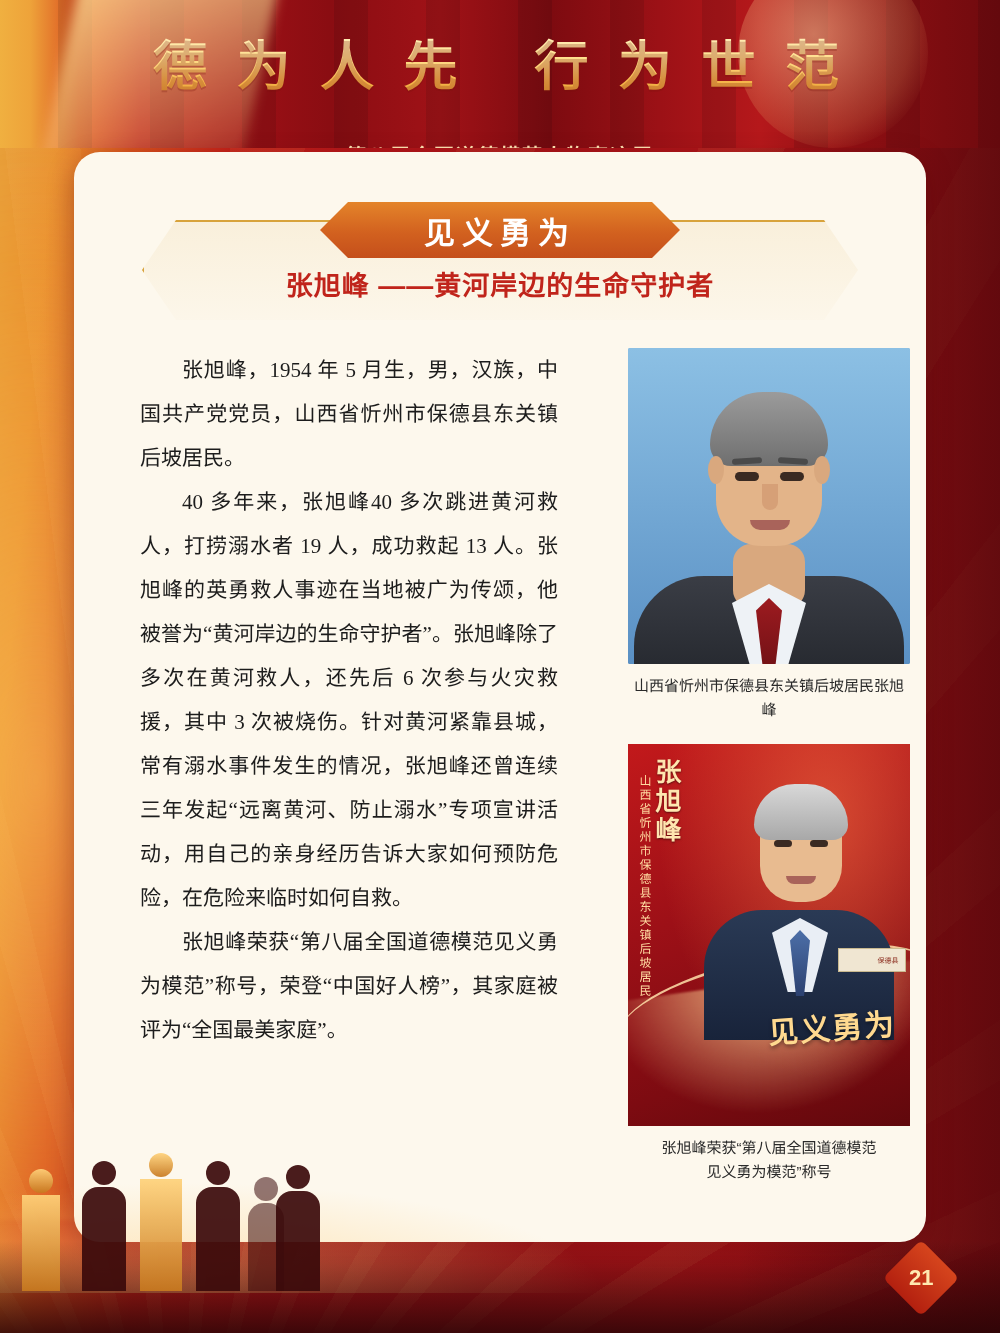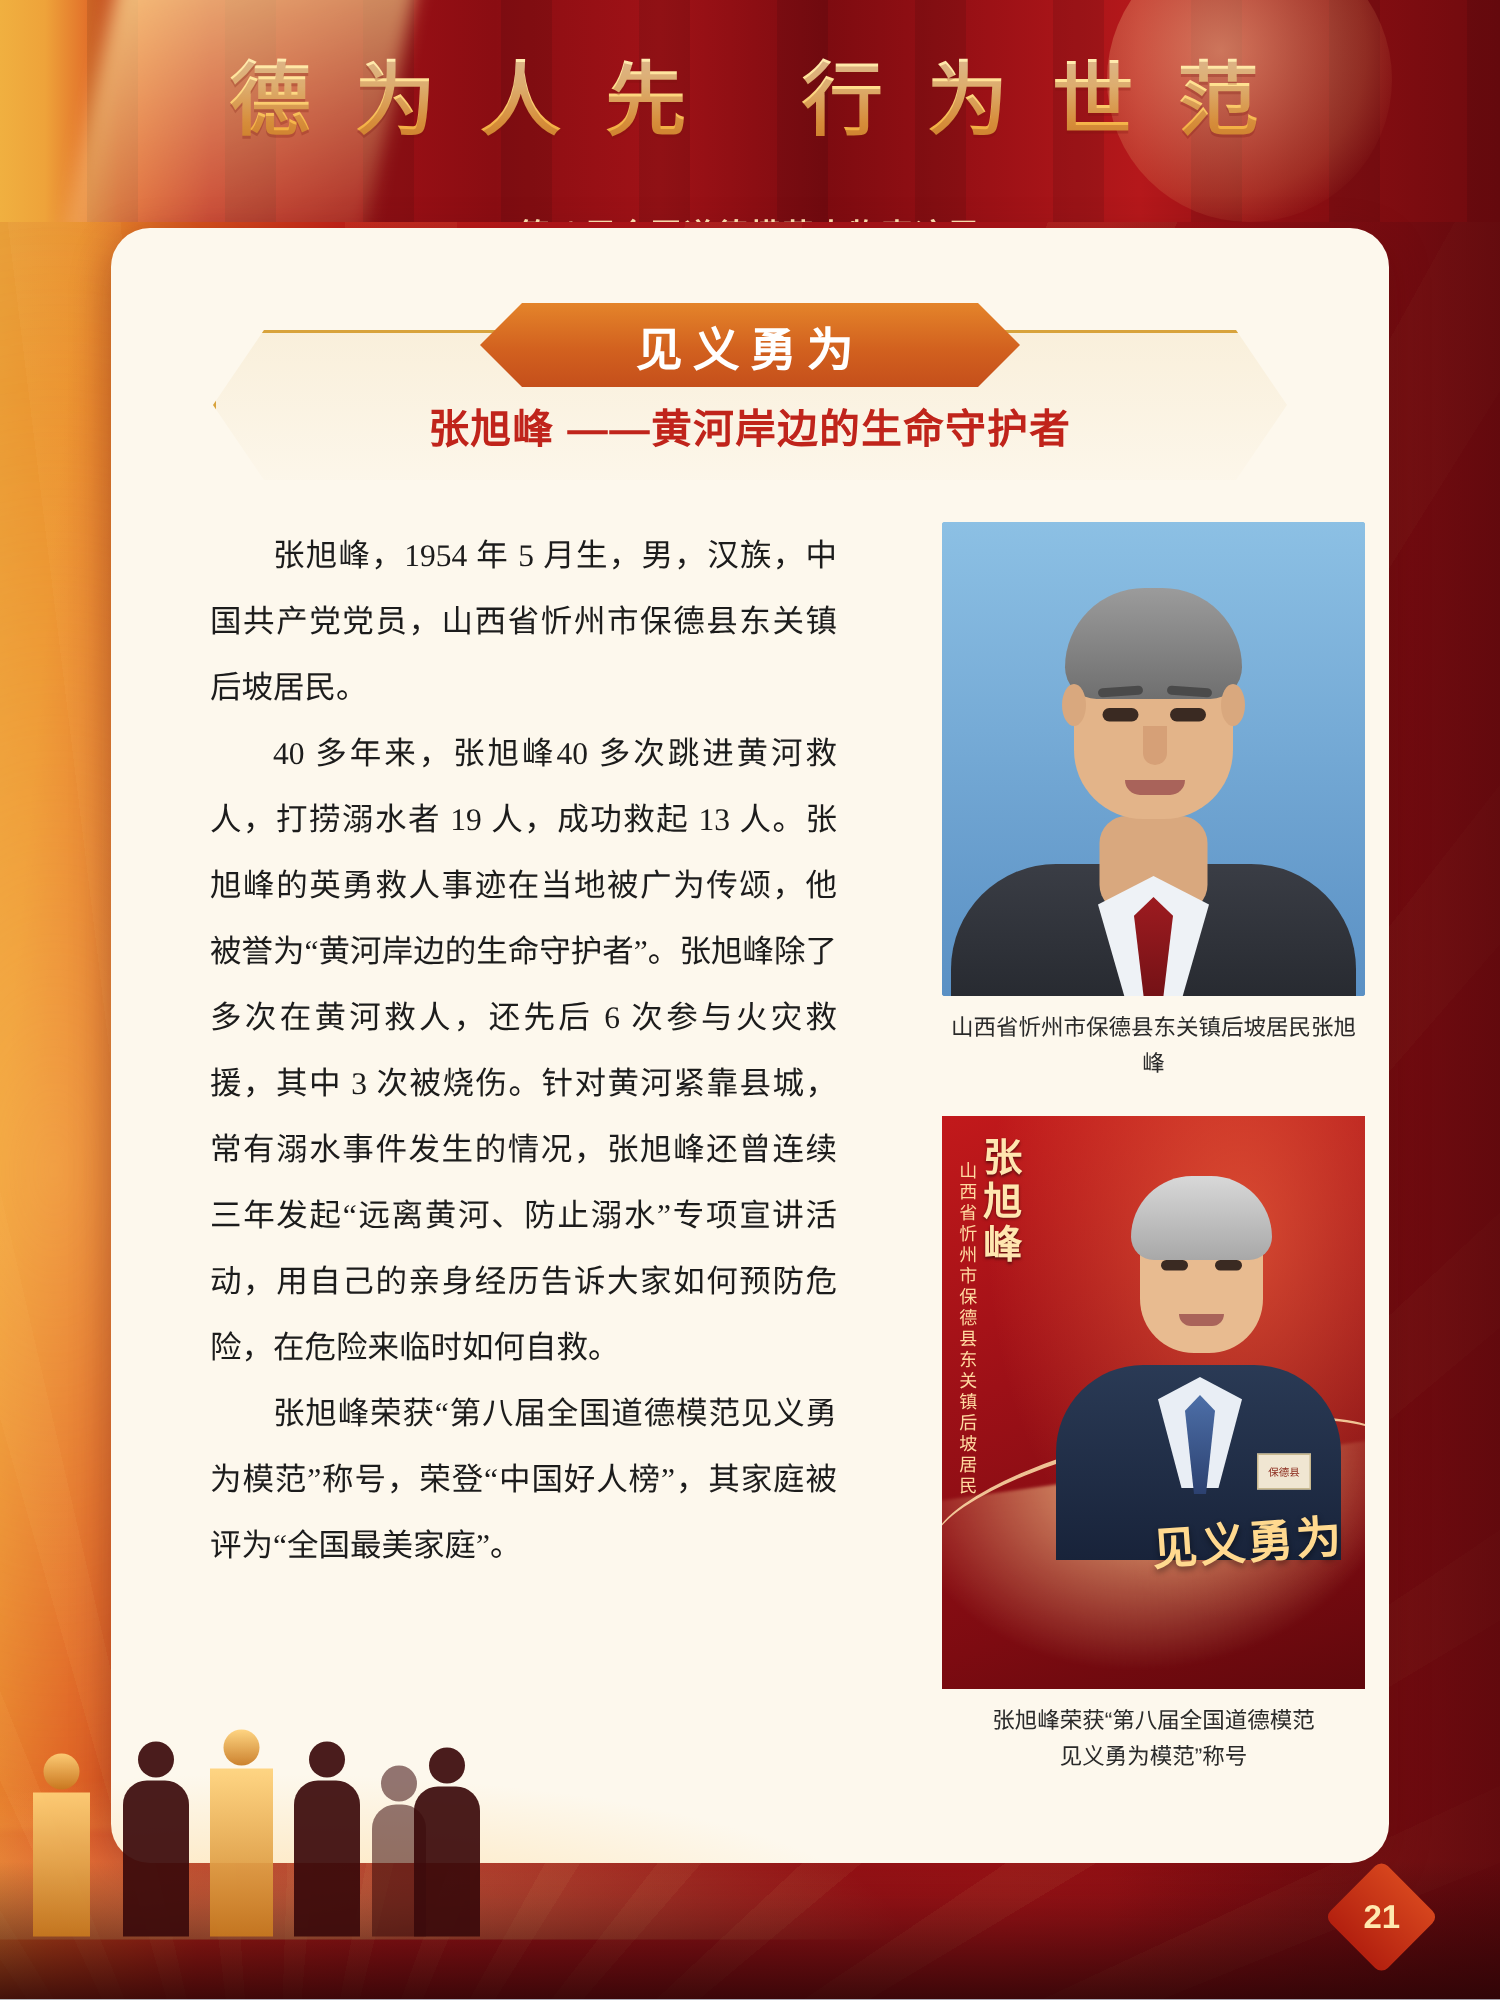--- a/index.html
+++ b/index.html
@@ -295,21 +295,21 @@
     background: linear-gradient(180deg,#2a3a55,#18233a);
     border-radius: 58px 58px 0 0;
   }
   .p2-shirt { position:absolute; left:74px; top:158px; width:56px; height:74px; background:#e9eef5; clip-path: polygon(50% 0,100% 20%,72% 100%,28% 100%,0 20%); }
   .p2-tie { position:absolute; left:92px; top:170px; width:20px; height:66px; background: linear-gradient(180deg,#4d6fa8,#2c4170); clip-path: polygon(50% 0,100% 16%,70% 100%,30% 100%,0 16%); }
   .p2-head { position:absolute; left:62px; top:34px; width:82px; height:108px; background:#e8bb90; border-radius:40px 40px 36px 36px; }
   .p2-hair { position:absolute; left:56px; top:24px; width:94px; height:56px; background: linear-gradient(180deg,#d8d8d8,#a8a8a8); border-radius:48px 48px 18px 18px; }
   .p2-eye-l { position:absolute; left:76px; top:80px; width:18px; height:7px; background:#3a2a22; border-radius:4px; }
   .p2-eye-r { position:absolute; left:112px; top:80px; width:18px; height:7px; background:#3a2a22; border-radius:4px; }
   .p2-mouth { position:absolute; left:88px; top:116px; width:30px; height:8px; background:#a9635a; border-radius:0 0 14px 14px; }
-  .p2-badge { position:absolute; left:140px; top:209px; width:34px; height:22px; background:#f0e6d2; border:1px solid #c9b98f; font-size:7px; color:#8a2a1c; display:flex; align-items:center; justify-content:center; }
+  .p2-badge { position:absolute; left:140px; top:188px; width:34px; height:22px; background:#f0e6d2; border:1px solid #c9b98f; font-size:7px; color:#8a2a1c; display:flex; align-items:center; justify-content:center;padding-left:32px; }
   .p2-cal {
     position:absolute; right:14px; bottom:78px;
     color:#ffd98f;
     font-size: 30px;
     font-weight: bold;
     letter-spacing: 2px;
     transform: rotate(-4deg);
     text-shadow: 0 2px 4px rgba(0,0,0,0.45);
     font-family: "Liberation Serif","DejaVu Serif",serif;
   }

